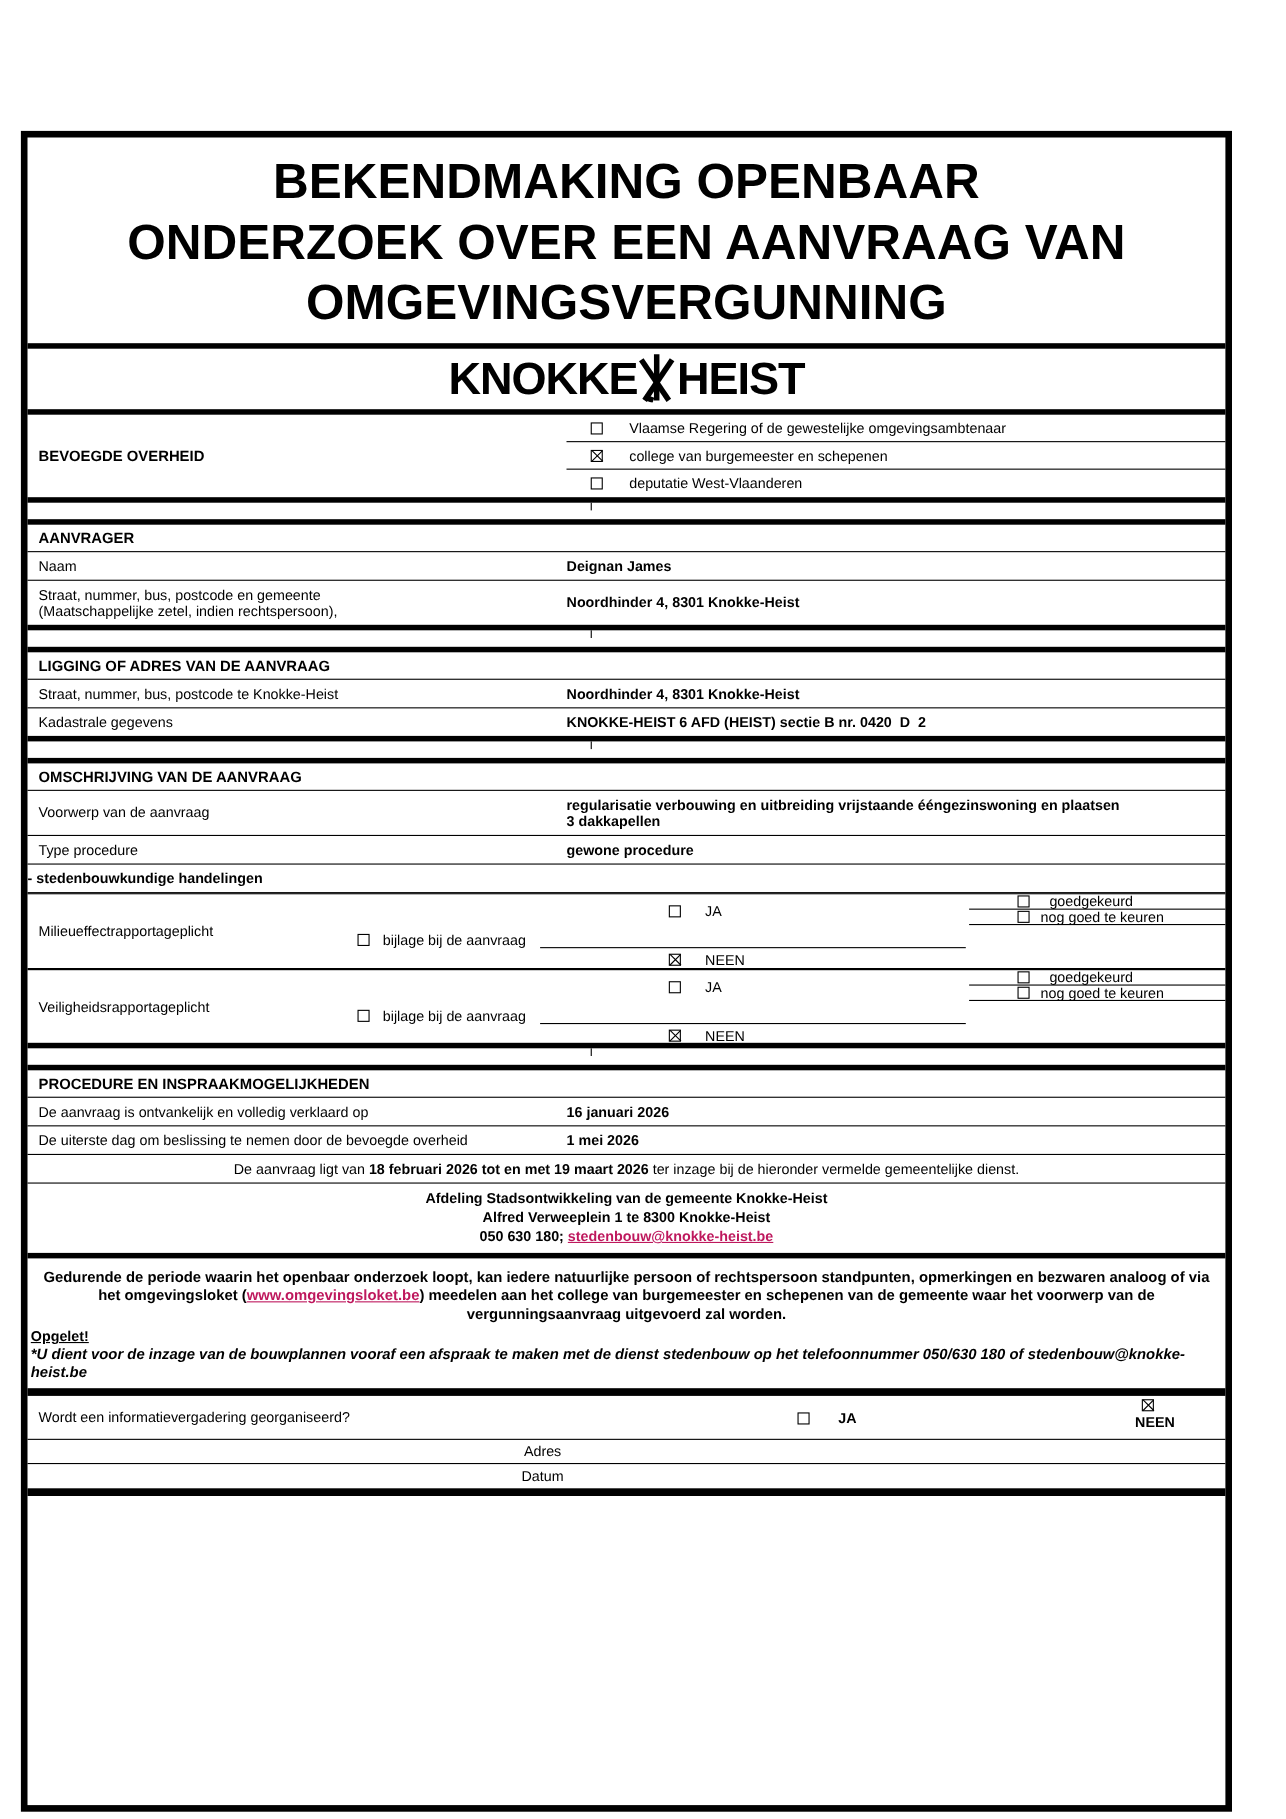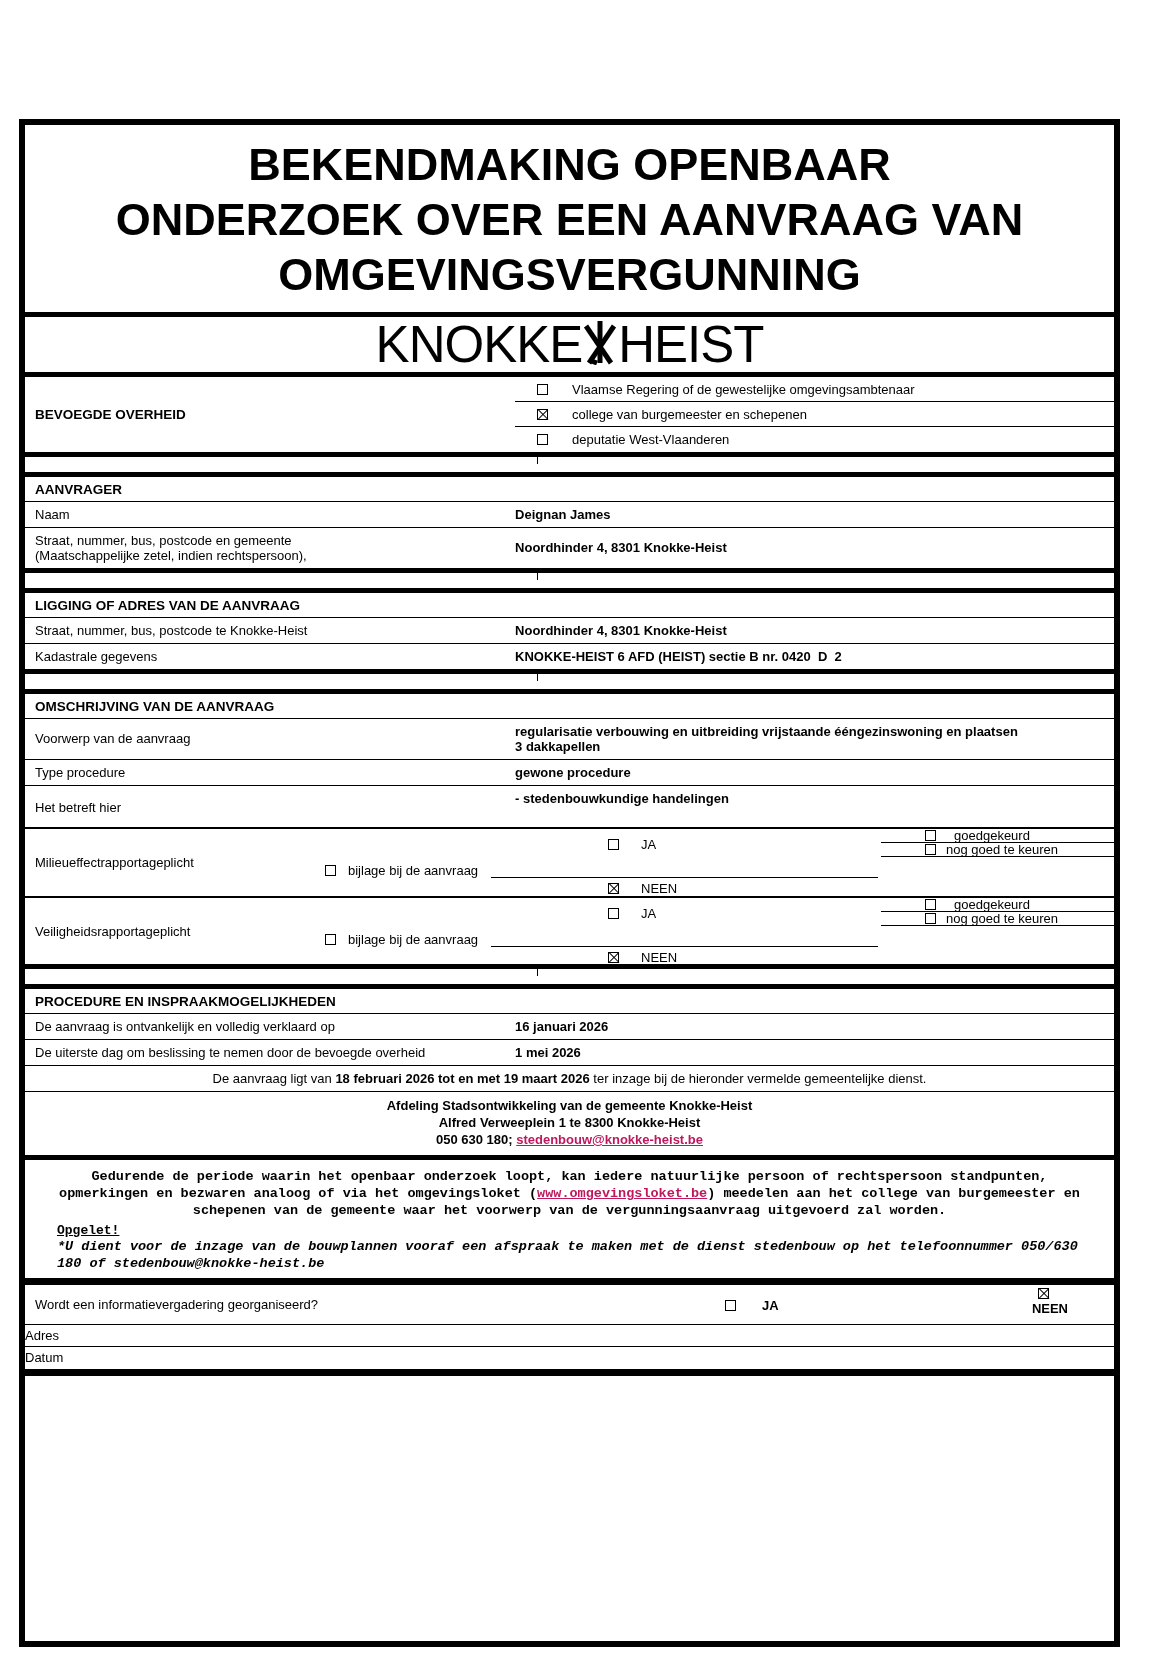--- a/index.html
+++ b/index.html
@@ -15,21 +15,21 @@
   }
   .thick-b { border-bottom:5px solid #000; }
   .thick-b7 { border-bottom:7px solid #000; }
 
   
   .title-block { text-align:center; padding:12px 6px 10px; }
   .title-block h1 { font-size:45px; line-height:55px; font-weight:bold; letter-spacing:0; }
 
   
   .logo-row { height:60px; display:flex; align-items:center; justify-content:center; }
-  .logo-text { font-size:51px; font-weight:normal; letter-spacing:-1px; display:flex; align-items:center; }
+  .logo-text { font-size:41px; font-weight:bold; letter-spacing:-1px; display:flex; align-items:center; }
   .logo-mark { display:inline-block; margin:6px 1px 0; }
 
   
   .sec-header { font-weight:bold; font-size:13.5px; padding:5px 10px 4px; border-bottom:1px solid #000; }
   .lv-row { display:flex; border-bottom:1px solid #000; }
   .lv-row:last-child { border-bottom:none; }
   .lv-label { width:45%; padding:5px 10px; }
   .lv-val { flex:1; padding:5px 40px 5px 0; font-weight:bold; white-space:pre-wrap; }
   .gap-row { height:20px; position:relative; }
   .gap-row::after { content:""; position:absolute; left:47%; top:0; width:1px; height:7px; background:#000; }
@@ -57,34 +57,34 @@
   .rr-line { position:absolute; left:466px; right:236px; top:48px; border-top:1px solid #000; }
   .rr-ja   { position:absolute; left:583px; top:8px;  display:flex; align-items:center; gap:22px; }
   .rr-neen { position:absolute; left:583px; top:52px; display:flex; align-items:center; gap:22px; }
   .rr-right { position:absolute; right:0; top:0; width:233px; }
   .rr-opt { height:14px; display:flex; align-items:center; gap:18px; padding-left:44px; border-bottom:1px solid #000; }
 
   
   .center-row { text-align:center; padding:5px 10px; border-bottom:1px solid #000; }
   .dienst-block { text-align:center; font-weight:bold; padding:5px 10px 7px; line-height:17px; }
   .link { color:#be185d; text-decoration:underline; cursor:pointer; }
-  .bezwaar-block { padding:8px 32px 6px;font-family:Liberation Mono, monospace; }
+  .bezwaar-block { padding:8px 3px 6px; }
   .bezwaar-text { text-align:center; font-weight:bold; line-height:17px; font-size:13.5px; }
   .opgelet { font-weight:bold; text-decoration:underline; margin-top:4px; }
   .opgelet-note { font-weight:bold; font-style:italic; line-height:17px; font-size:13.5px; }
 
   
   .iv-row1 { position:relative; height:40px; border-bottom:1px solid #000; }
   .iv-question { position:absolute; left:10px; top:12px; }
   .iv-ja { position:absolute; left:700px; top:13px; display:flex; align-items:center; gap:26px; font-weight:bold; }
   .iv-neen { position:absolute; right:46px; top:3px; display:flex; flex-direction:column; align-items:flex-start; font-weight:bold; line-height:15px; }
   .iv-neen .cb { margin-left:6px; margin-bottom:2px; }
   .iv-center-row { height:22px; border-bottom:1px solid #000; }
   .iv-center-row:last-of-type { border-bottom:none; }
-  .iv-center-row div { width:86%; padding-top:3px; }
+  .iv-center-row div { width:86%; text-align:center; padding-top:3px; }
   .filler { flex:1; }
 </style>
 </head>
 <body>
 
 <div class="form">
 
   <div class="title-block thick-b">
     <h1>BEKENDMAKING OPENBAAR</h1>
     <h1>ONDERZOEK OVER EEN AANVRAAG VAN</h1>
@@ -163,21 +163,20 @@
     <div class="sec-header">OMSCHRIJVING VAN DE AANVRAAG</div>
     <div class="lv-row">
       <div class="lv-label" style="padding-top:12px;">Voorwerp van de aanvraag</div>
       <div class="lv-val" style="padding-right:90px;">regularisatie verbouwing en uitbreiding vrijstaande ééngezinswoning en plaatsen 3 dakkapellen</div>
     </div>
     <div class="lv-row">
       <div class="lv-label">Type procedure</div>
       <div class="lv-val">gewone procedure</div>
     </div>
     <div class="lv-row">
-      <div class="lv-label" style="padding-top:14px;padding-bottom:12px;">Het betreft hier</div>
       <div class="lv-val">- stedenbouwkundige handelingen</div>
     </div>
 
     <div class="rapport-row" style="border-top:1px solid #000;">
       <div class="rr-label">Milieueffectrapportageplicht</div>
       <div class="rr-bijlage">
         <span class="cb"></span>
         <span>bijlage bij de aanvraag</span>
       </div>
       <div class="rr-line"></div>

